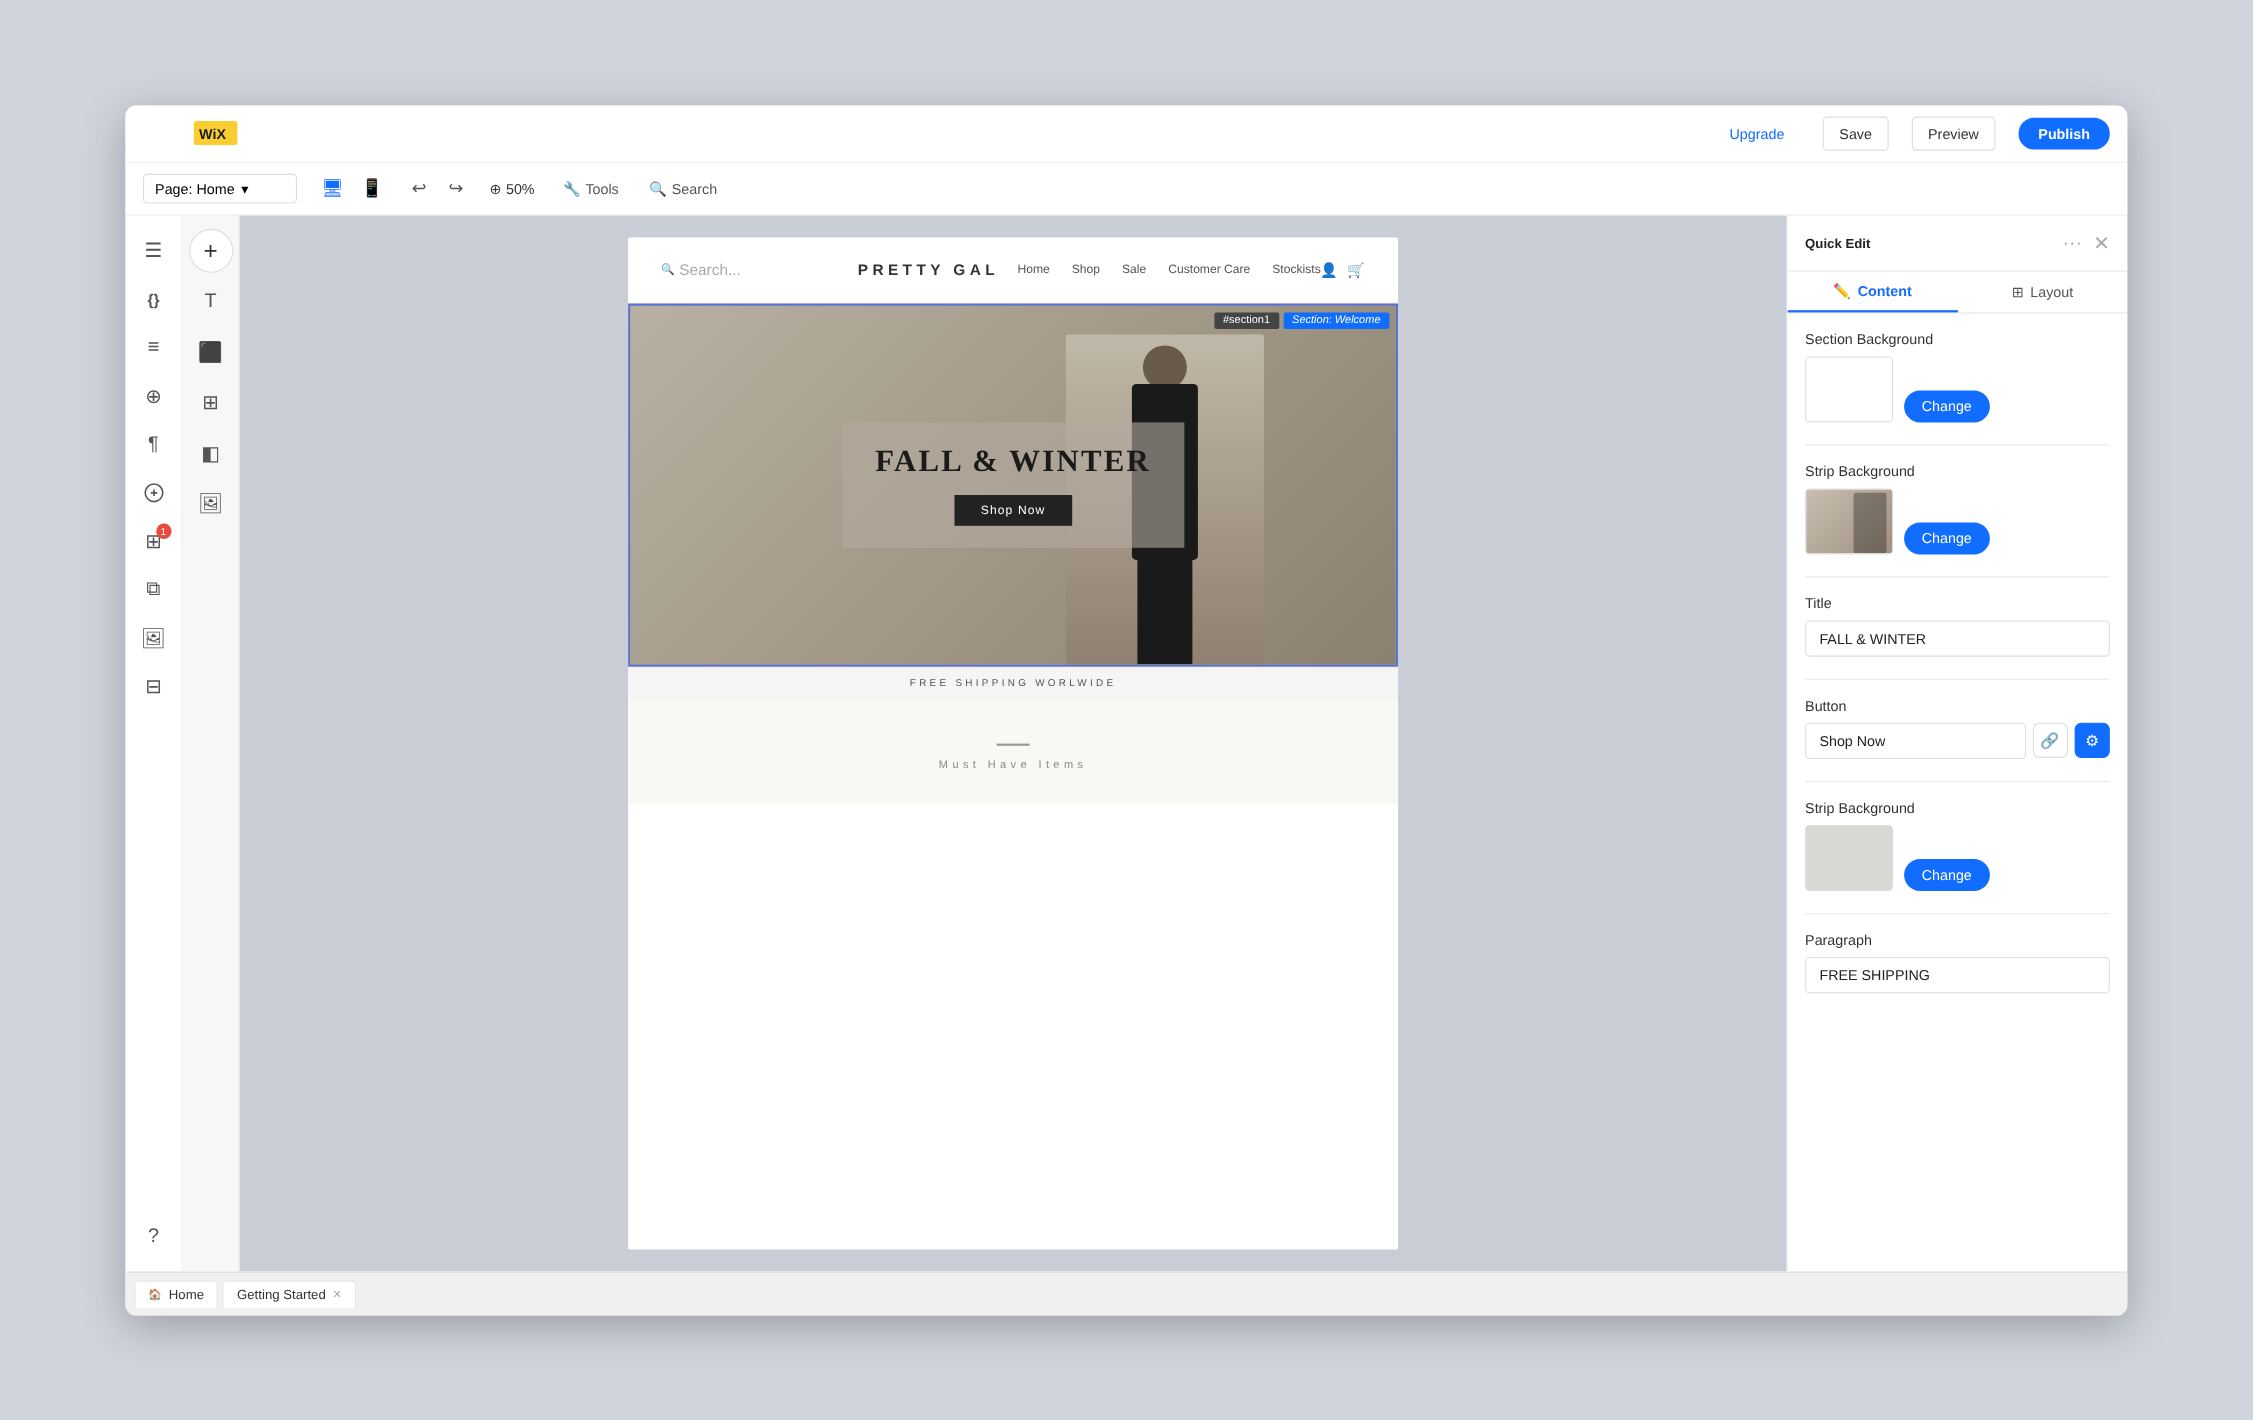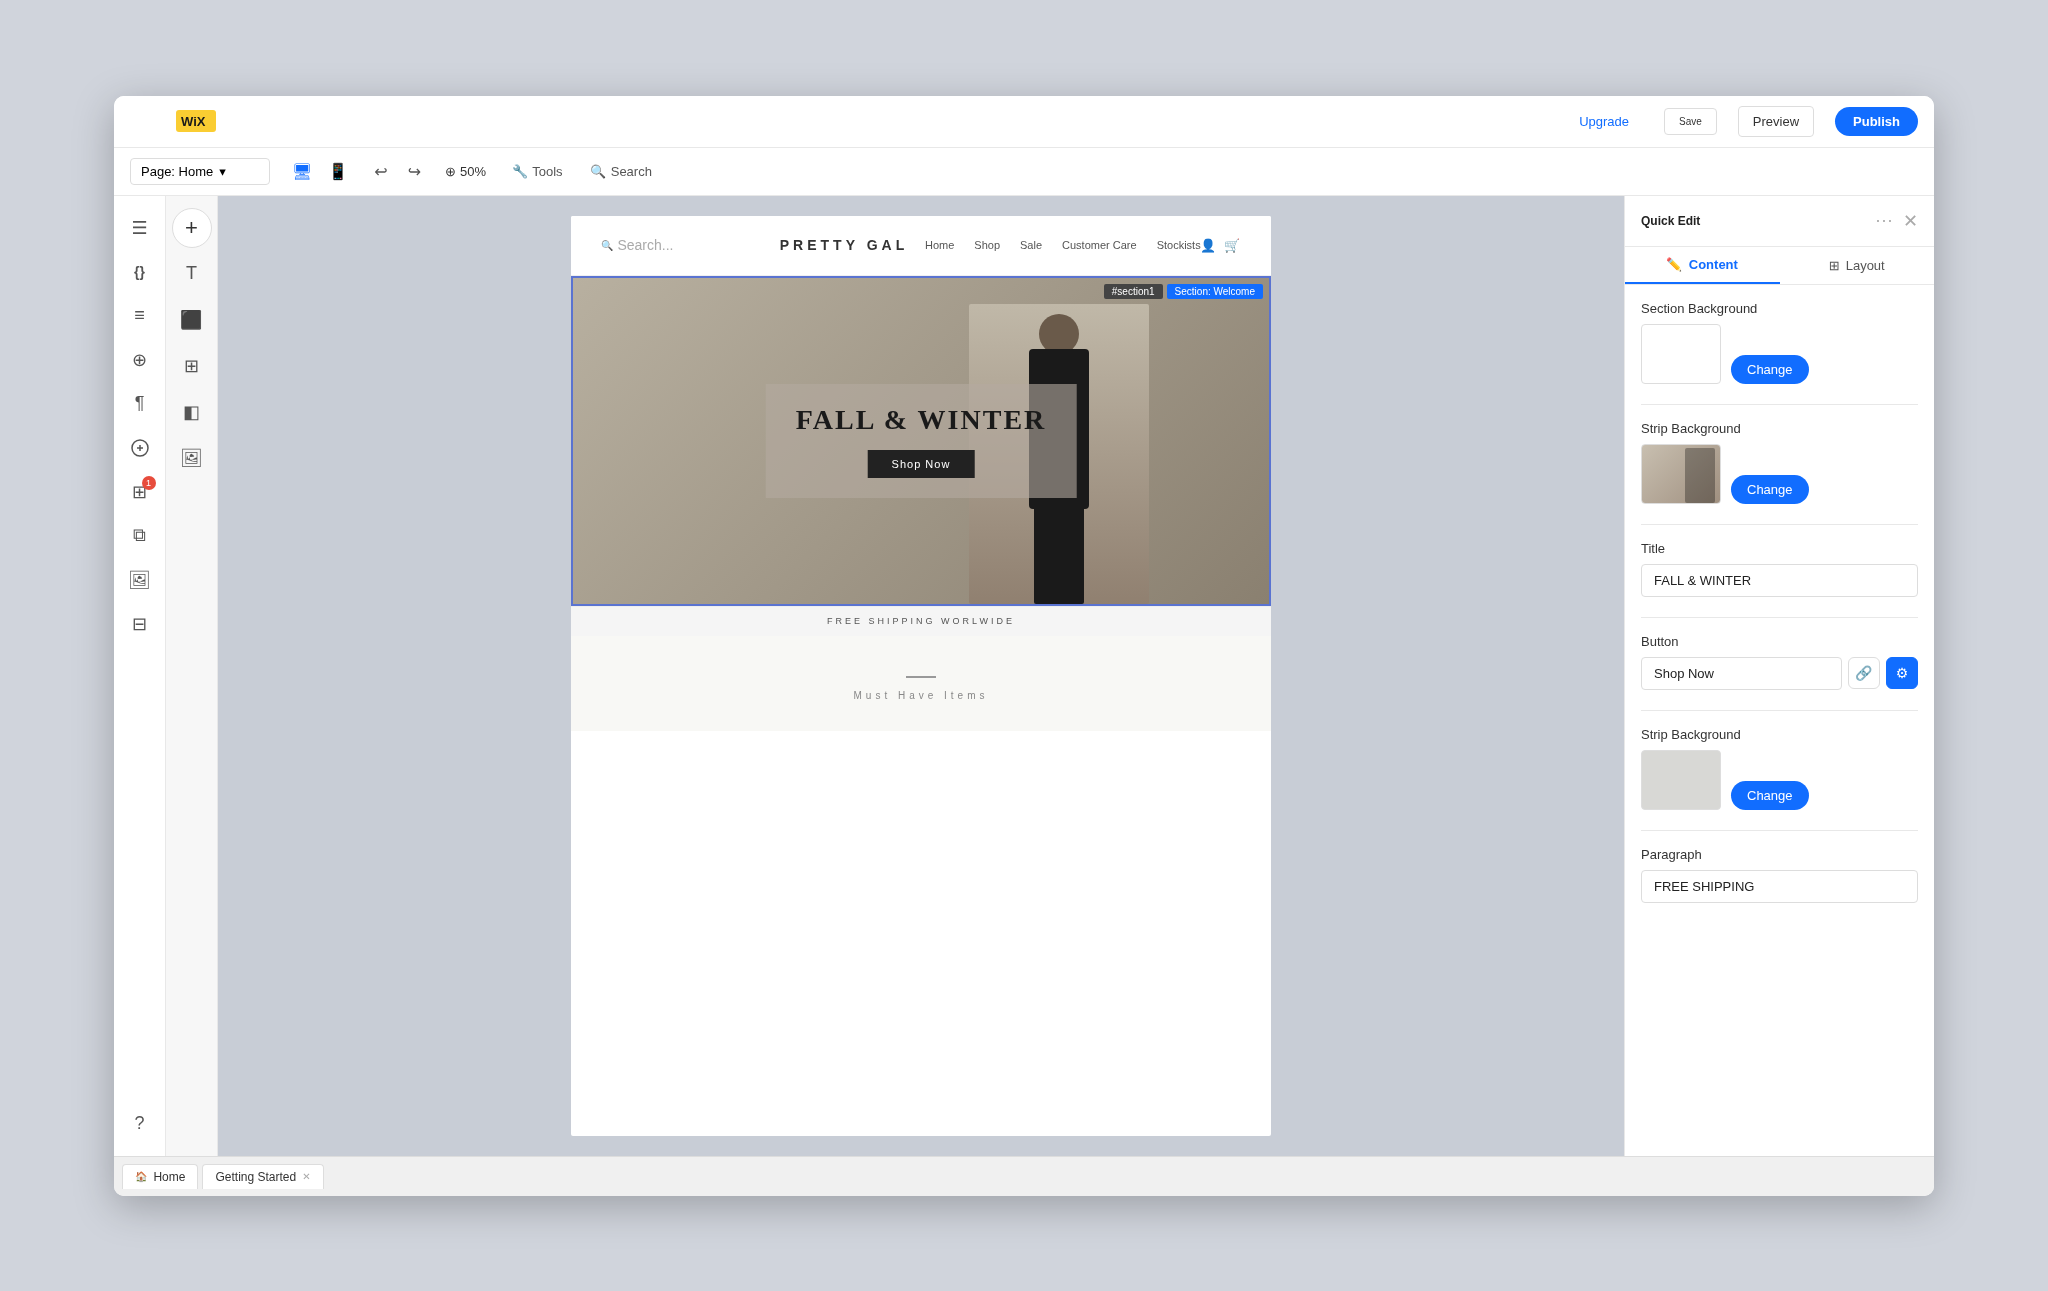--- a/index.html
+++ b/index.html
@@ -55,21 +55,21 @@
       padding: 7px 14px;
       font-size: 13px;
       color: #116dff;
       cursor: pointer;
       border-radius: 4px;
       border: none;
       background: none;
     }
     .btn-save {
       padding: 7px 14px;
-      font-size: 10px;
+      font-size: 13px;
       color: #333;
       cursor: pointer;
       border-radius: 4px;
       border: 1px solid #ddd;
       background: #fff;
     }
     .btn-preview {
       padding: 7px 14px;
       font-size: 13px;
       color: #333;
@@ -340,21 +340,21 @@
       display: flex;
       gap: 4px;
     }
     .section-tag {
       padding: 2px 8px;
       font-size: 10px;
       border-radius: 2px;
       cursor: pointer;
     }
     .section-tag.id { background: #444; color: #fff; }
-    .section-tag.name { background: #116dff; color: #fff; }
+    .section-tag.name { background: #116dff; color: #fff; font-style: italic; }
     .shipping-bar {
       height: 30px;
       display: flex;
       align-items: center;
       justify-content: center;
       font-size: 9px;
       letter-spacing: 3px;
       color: #555;
       background: #f5f5f5;
       border-top: 1px solid #eee;

